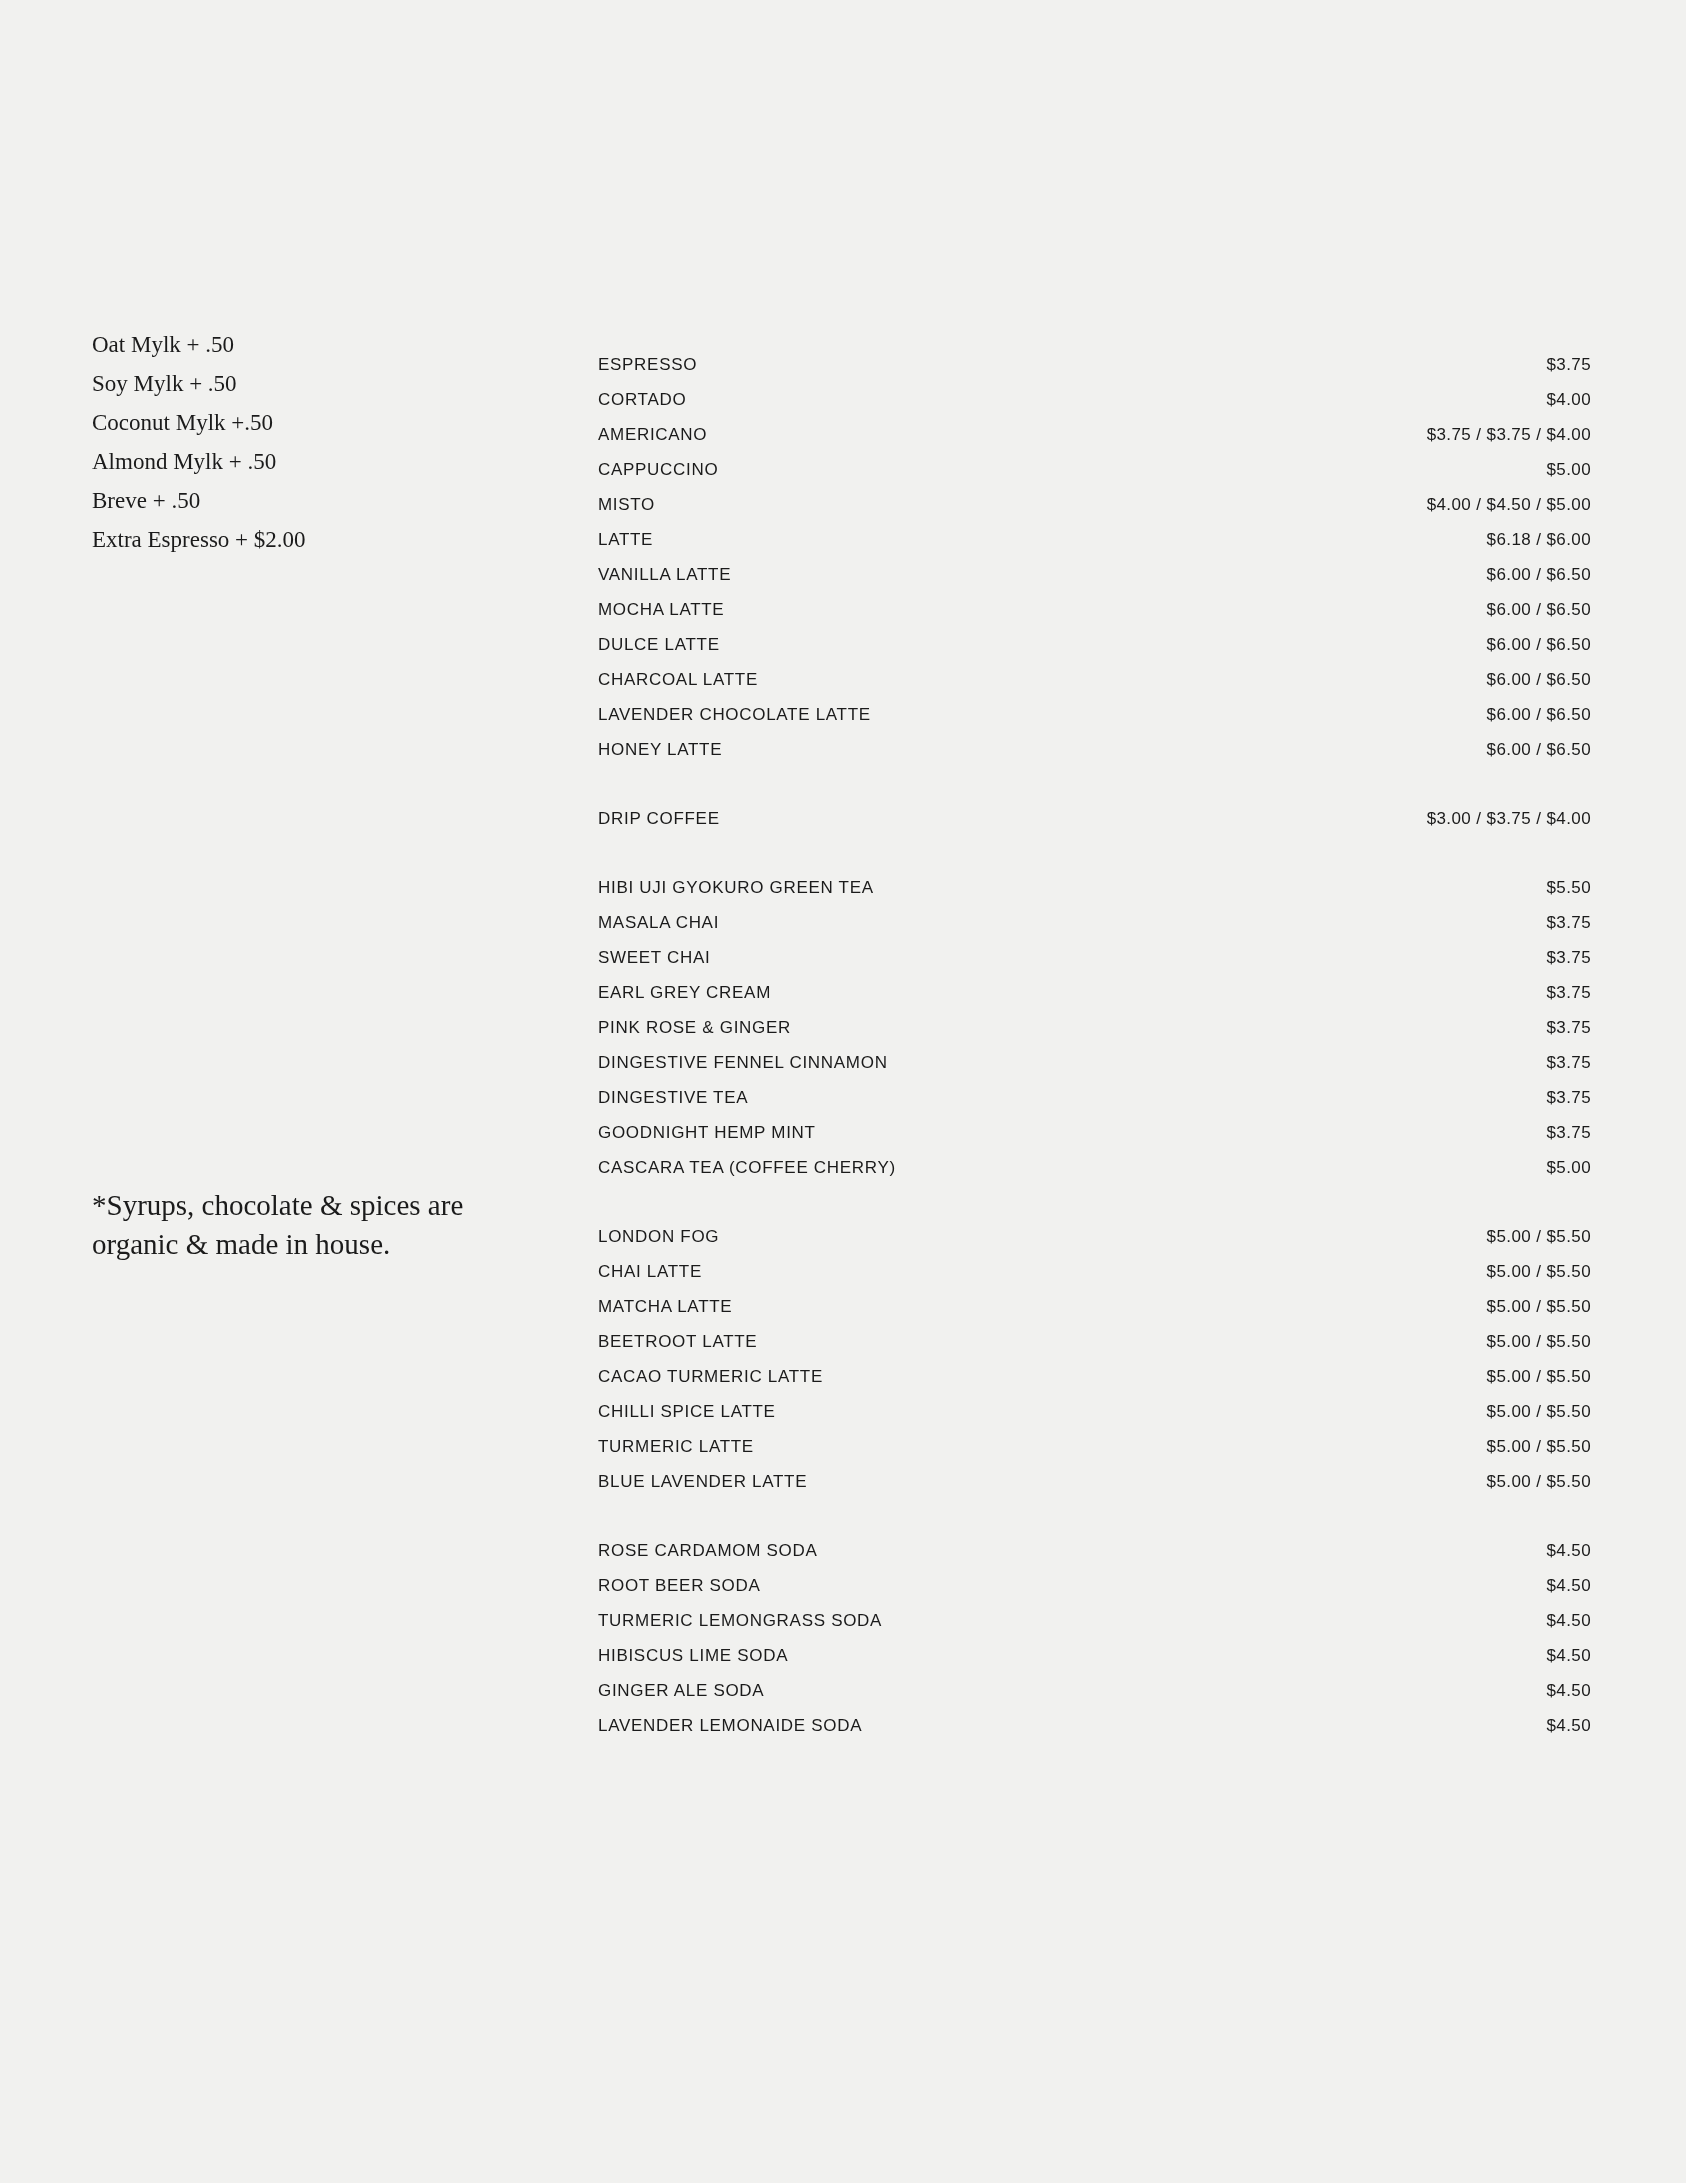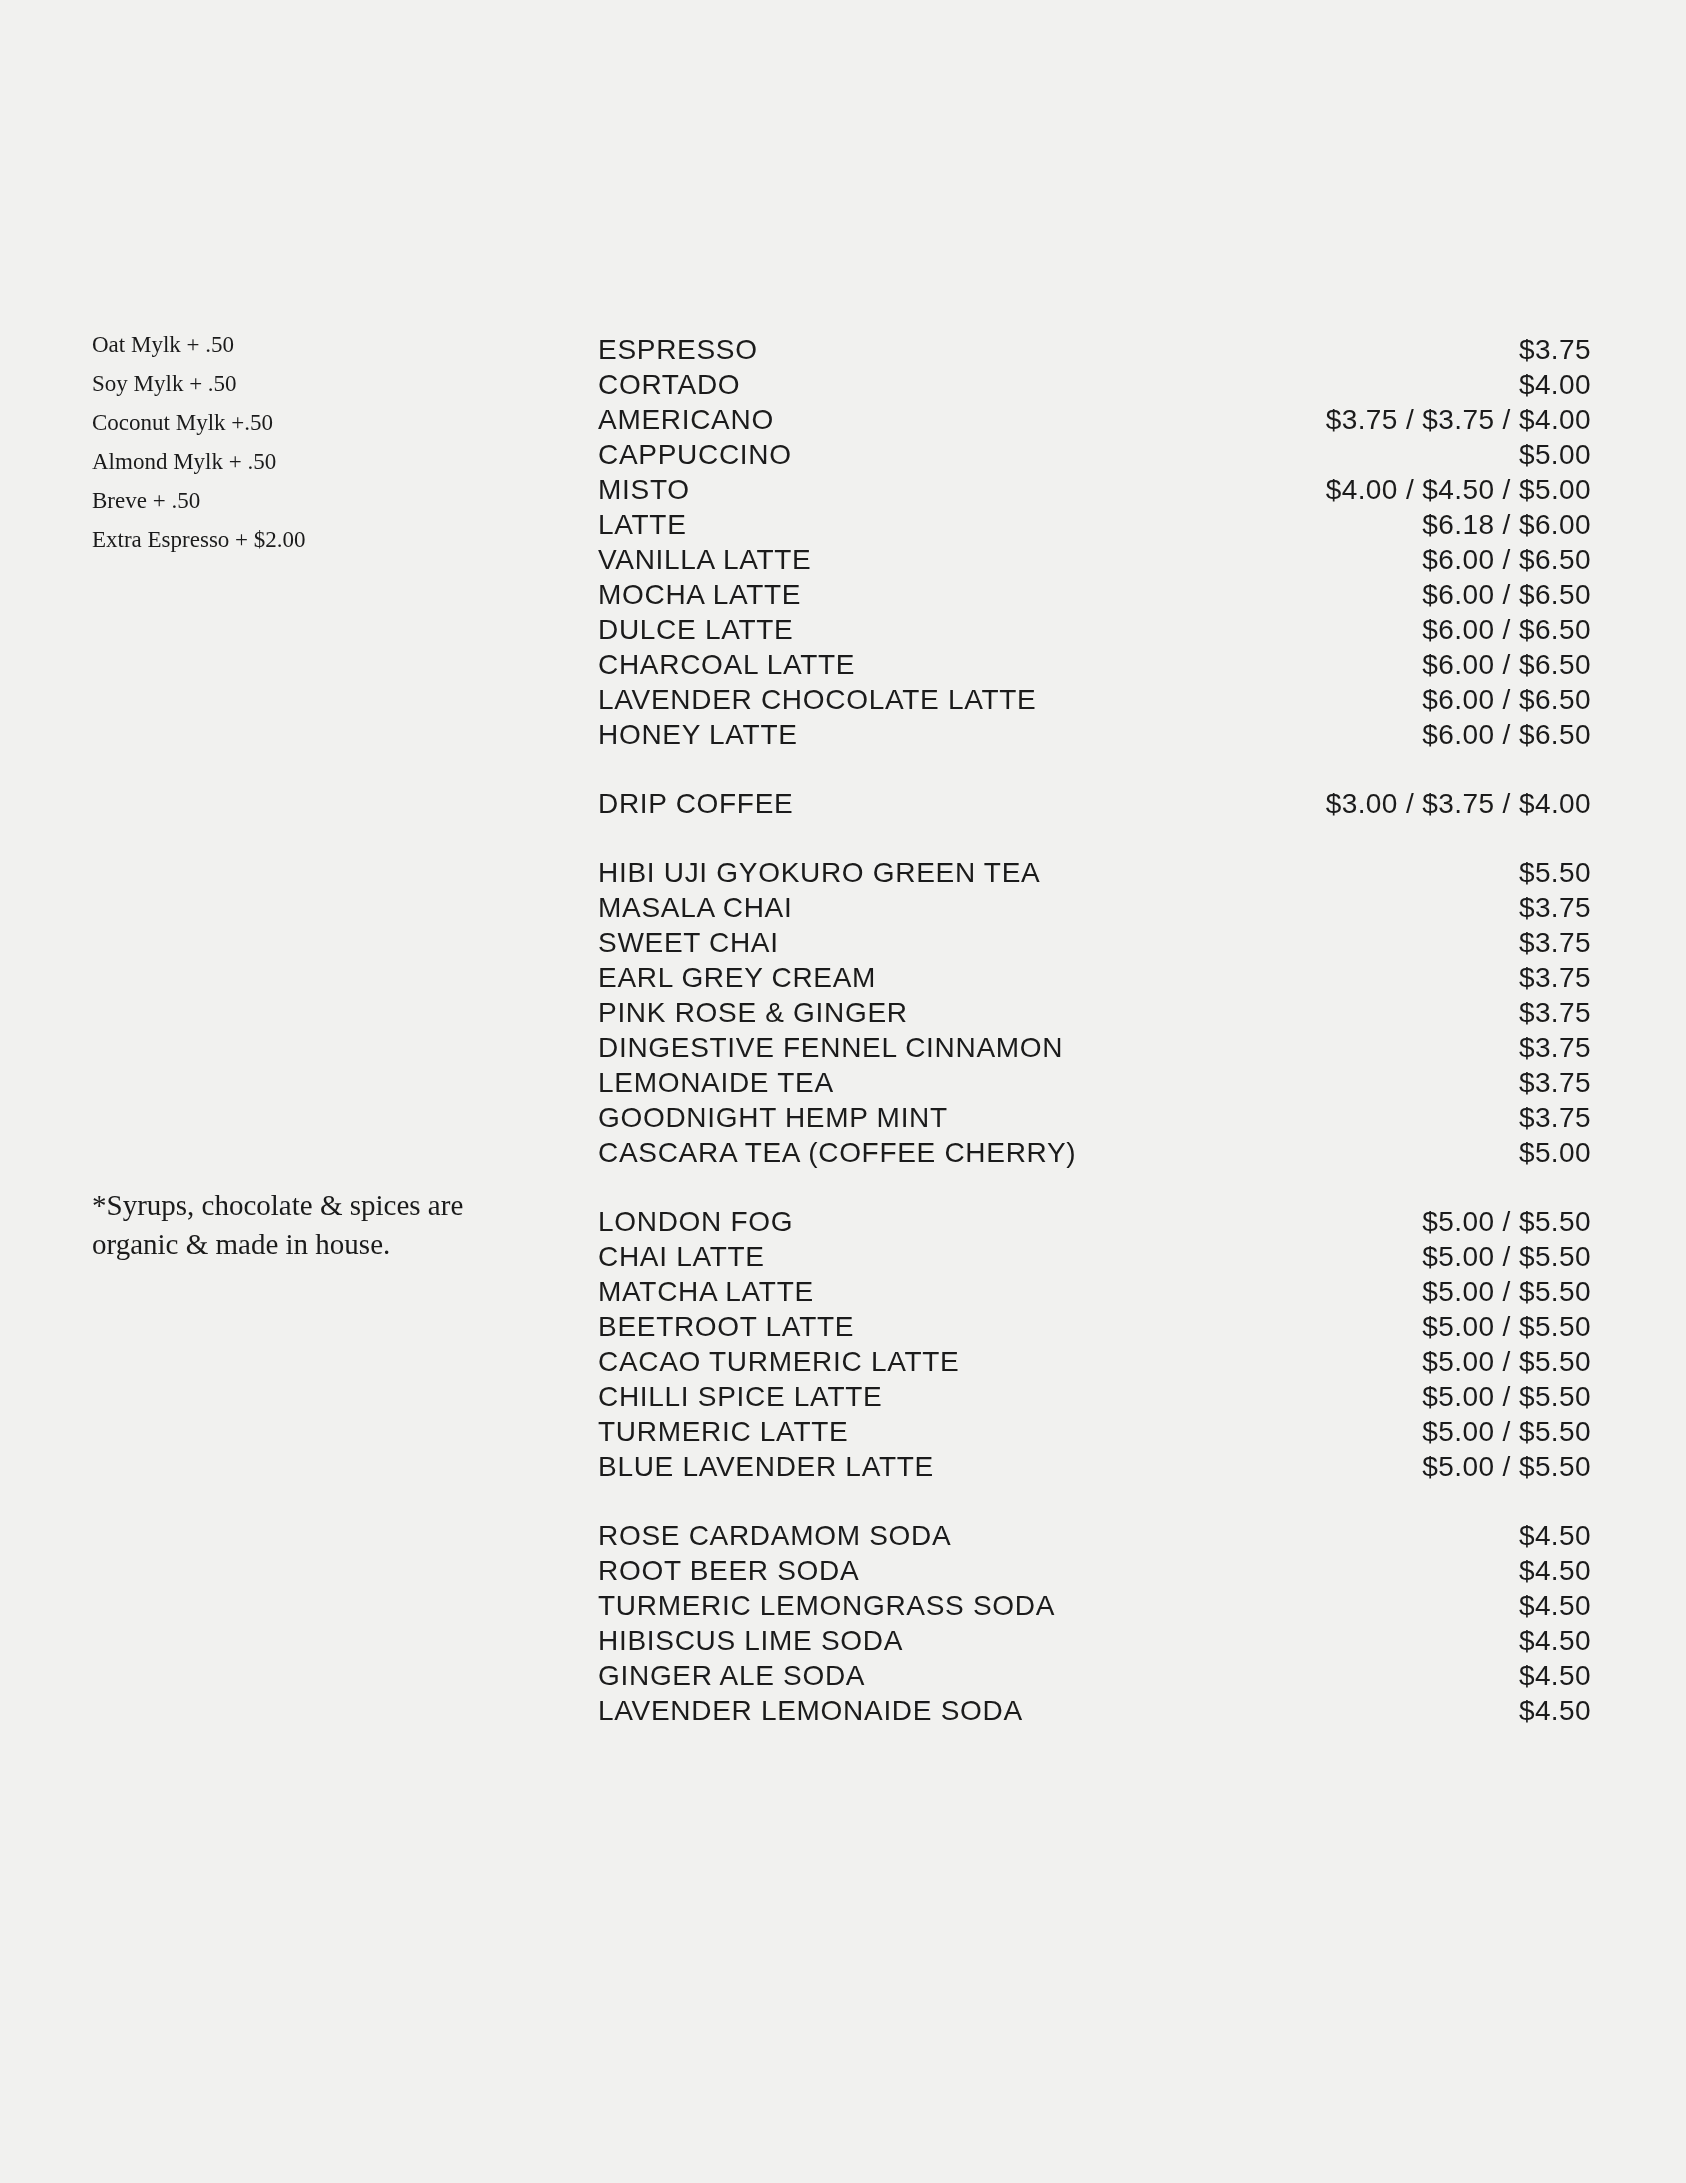--- a/index.html
+++ b/index.html
@@ -29,23 +29,23 @@
     left: 92px;
     top: 1186px;
     font-family: "Liberation Serif", serif;
     font-size: 29px;
     line-height: 39px;
     white-space: nowrap;
   }
   .menu {
     position: absolute;
     left: 598px;
-    top: 332px;
+    top: 347px;
     width: 993px;
-    font-size: 28px;
+    font-size: 17px;
     line-height: 35px;
   }
   .group {
     margin-bottom: 34px;
   }
   .row {
     display: flex;
     justify-content: space-between;
     align-items: baseline;
   }
@@ -152,21 +152,21 @@
       </div>
       <div class="row">
         <span class="name">PINK ROSE &amp; GINGER</span>
         <span class="price">$3.75</span>
       </div>
       <div class="row">
         <span class="name">DINGESTIVE FENNEL CINNAMON</span>
         <span class="price">$3.75</span>
       </div>
       <div class="row">
-        <span class="name">LEMONAIDE TEA</span>
+        <span class="name">DINGESTIVE TEA</span>
         <span class="price">$3.75</span>
       </div>
       <div class="row">
         <span class="name">GOODNIGHT HEMP MINT</span>
         <span class="price">$3.75</span>
       </div>
       <div class="row">
         <span class="name">CASCARA TEA (COFFEE CHERRY)</span>
         <span class="price">$5.00</span>
       </div>

